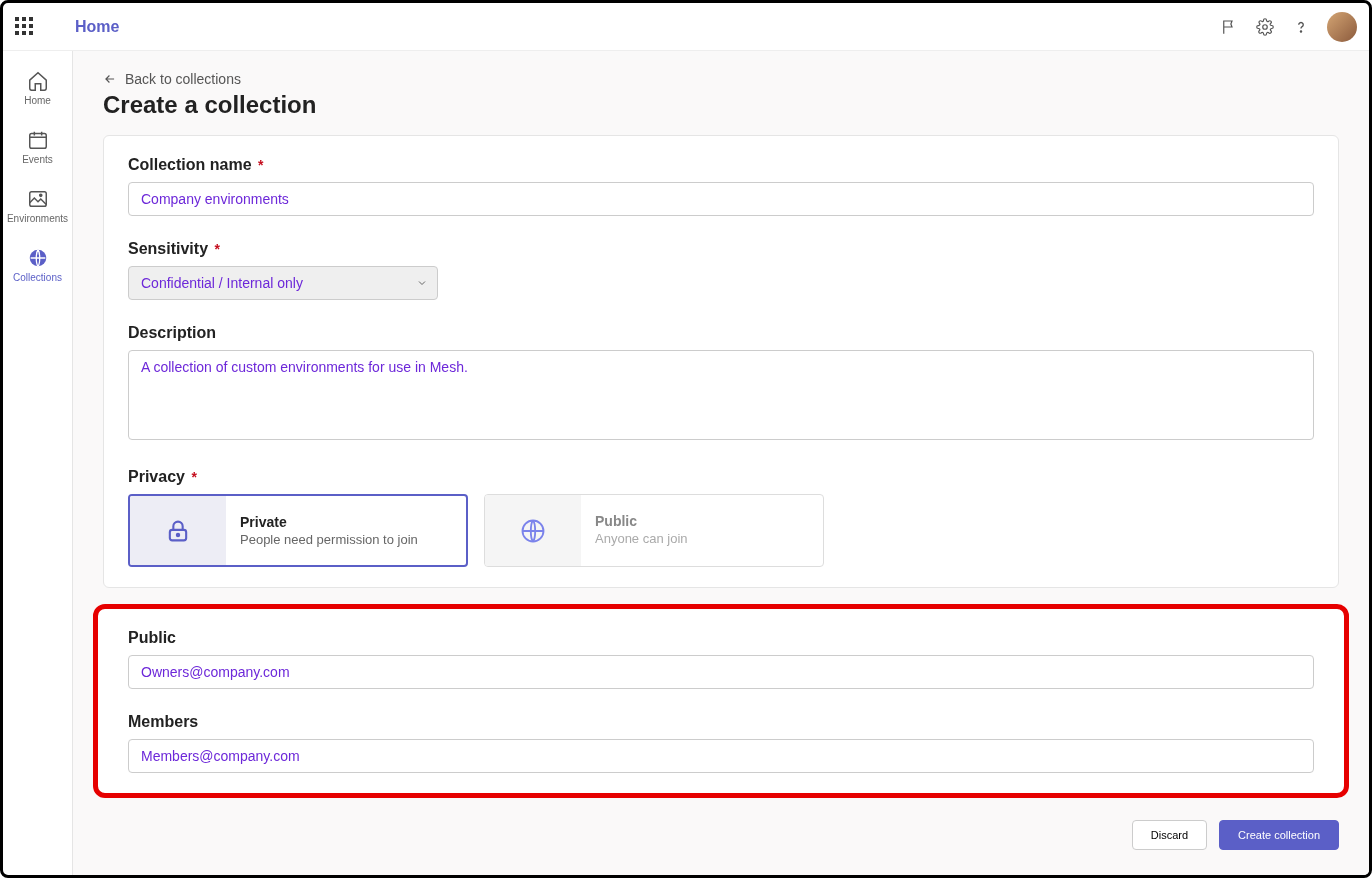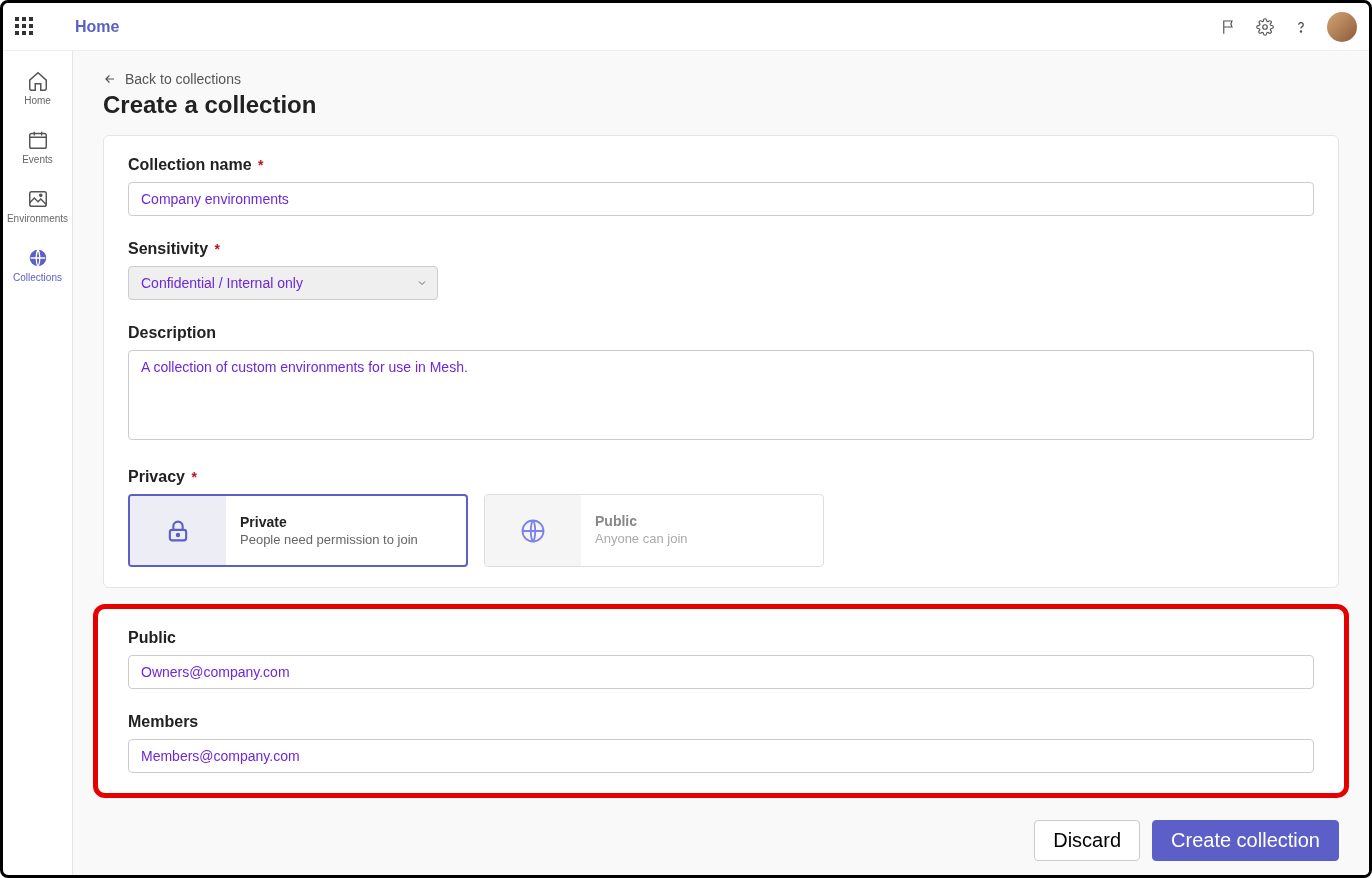--- a/index.html
+++ b/index.html
@@ -91,21 +91,21 @@
       width: 96px; background: #f5f5f5; display: flex; align-items: center; justify-content: center;
     }
     .privacy-opt.selected .privacy-icon-pane { background: #ededf5; }
     .privacy-body { padding: 18px 14px; }
     .privacy-title { font-weight: 600; font-size: 14px; color: #222; margin-bottom: 2px; }
     .privacy-sub { font-size: 13px; color: #666; }
     .privacy-opt:not(.selected) .privacy-title { color: #888; }
     .privacy-opt:not(.selected) .privacy-sub { color: #aaa; }
     .footer-buttons { display: flex; justify-content: flex-end; gap: 12px; padding: 6px 0; }
     .btn {
-      padding: 8px 18px; border-radius: 4px; font-size: 20px; font-weight: 500;
+      padding: 8px 18px; border-radius: 4px; font-size: 11px; font-weight: 500;
       cursor: pointer; border: 1px solid #ccc; background: #fff;
     }
     .btn.primary { background: #5B5FC7; color: #fff; border-color: #5B5FC7; }
     svg { display: block; }
   </style>
 </head>
 <body>
 
 <div class="app-shell">
   <div class="topbar">

